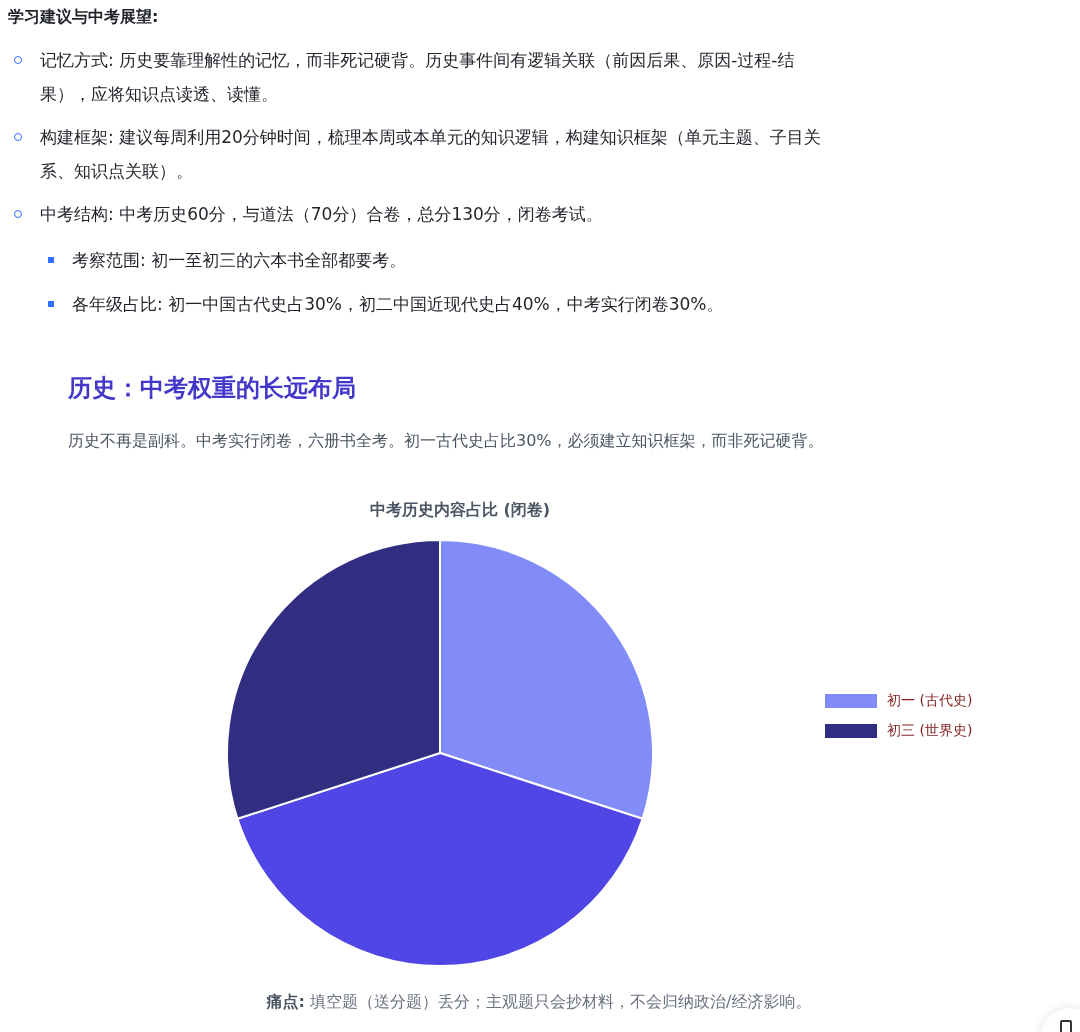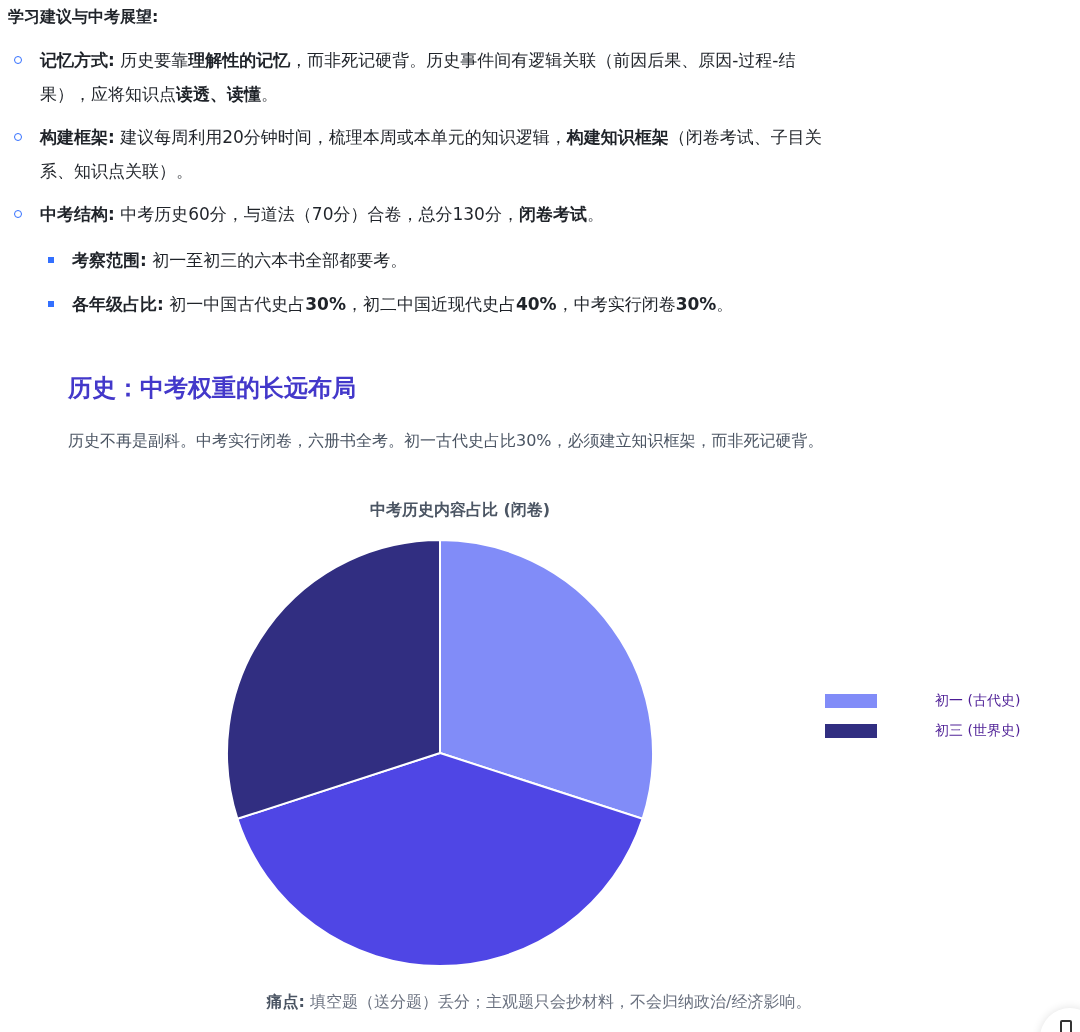--- a/index.html
+++ b/index.html
@@ -15,21 +15,21 @@
       position: absolute; left: 8px; top: 4px;
       font-size: 16px; font-weight: bold; color: #1f2329;
       line-height: 26px;
     }
 
     .list { position: absolute; left: 0; top: 0; width: 1080px; }
     .li {
       position: absolute; left: 40px; width: 990px;
       font-size: 17px; line-height: 34px; color: #1f2329;
     }
-    .li b { font-weight: bold; }
+    .li b { font-weight: normal; }
     .bullet-circle {
       position: absolute; left: 14px; width: 8px; height: 8px;
       border: 1.6px solid #3370ff; border-radius: 50%;
     }
     .bullet-square {
       position: absolute; left: 48px; width: 6px; height: 6px;
       background: #3370ff;
     }
     .li.sub { left: 72px; width: 960px; }
 
@@ -46,21 +46,21 @@
     .chart-title {
       position: absolute; left: 0; width: 916px; top: 500px; text-align: center;
       padding-left: 4px;
       font-size: 16px; font-weight: bold; color: #4b5563;
     }
     .chart-svg { position: absolute; left: 0; top: 0; }
 
     .legend { position: absolute; left: 825px; top: 686px; }
     .legend-item {
       display: flex; align-items: center; height: 30px;
-      font-size: 14px; color: #4c1d95; gap: 48px;
+      font-size: 14px; color: #7f1d1d;
     }
     .legend-swatch {
       width: 52px; height: 14px; margin-right: 10px;
     }
 
     .footnote {
       position: absolute; left: 0; width: 1080px; top: 992px; text-align: center;
       padding-right: 2px;
       font-size: 16px; color: #6b7280;
     }
@@ -86,21 +86,21 @@
 
   <div class="list">
 
     <span class="bullet-circle" style="top:56px;"></span>
     <div class="li" style="top:43px;">
       <b>记忆方式:</b><span> 历史要靠</span><b>理解性的记忆</b><span>，而非死记硬背。历史事件间有逻辑关联（前因后果、原因-过程-结</span><br><span>果），应将知识点</span><b>读透、读懂</b><span>。</span>
     </div>
 
     <span class="bullet-circle" style="top:133px;"></span>
     <div class="li" style="top:120px;">
-      <b>构建框架:</b><span> 建议每周利用20分钟时间，梳理本周或本单元的知识逻辑，</span><b>构建知识框架</b><span>（闭卷考试、子目关</span><br><span>系、知识点关联）。</span>
+      <b>构建框架:</b><span> 建议每周利用20分钟时间，梳理本周或本单元的知识逻辑，</span><b>构建知识框架</b><span>（单元主题、子目关</span><br><span>系、知识点关联）。</span>
     </div>
 
     <span class="bullet-circle" style="top:210px;"></span>
     <div class="li" style="top:197px;">
       <b>中考结构:</b><span> 中考历史60分，与道法（70分）合卷，总分130分，</span><b>闭卷考试</b><span>。</span>
     </div>
 
     <span class="bullet-square" style="top:257px;"></span>
     <div class="li sub" style="top:243px;">
       <b>考察范围:</b><span> 初一至初三的六本书全部都要考。</span>

